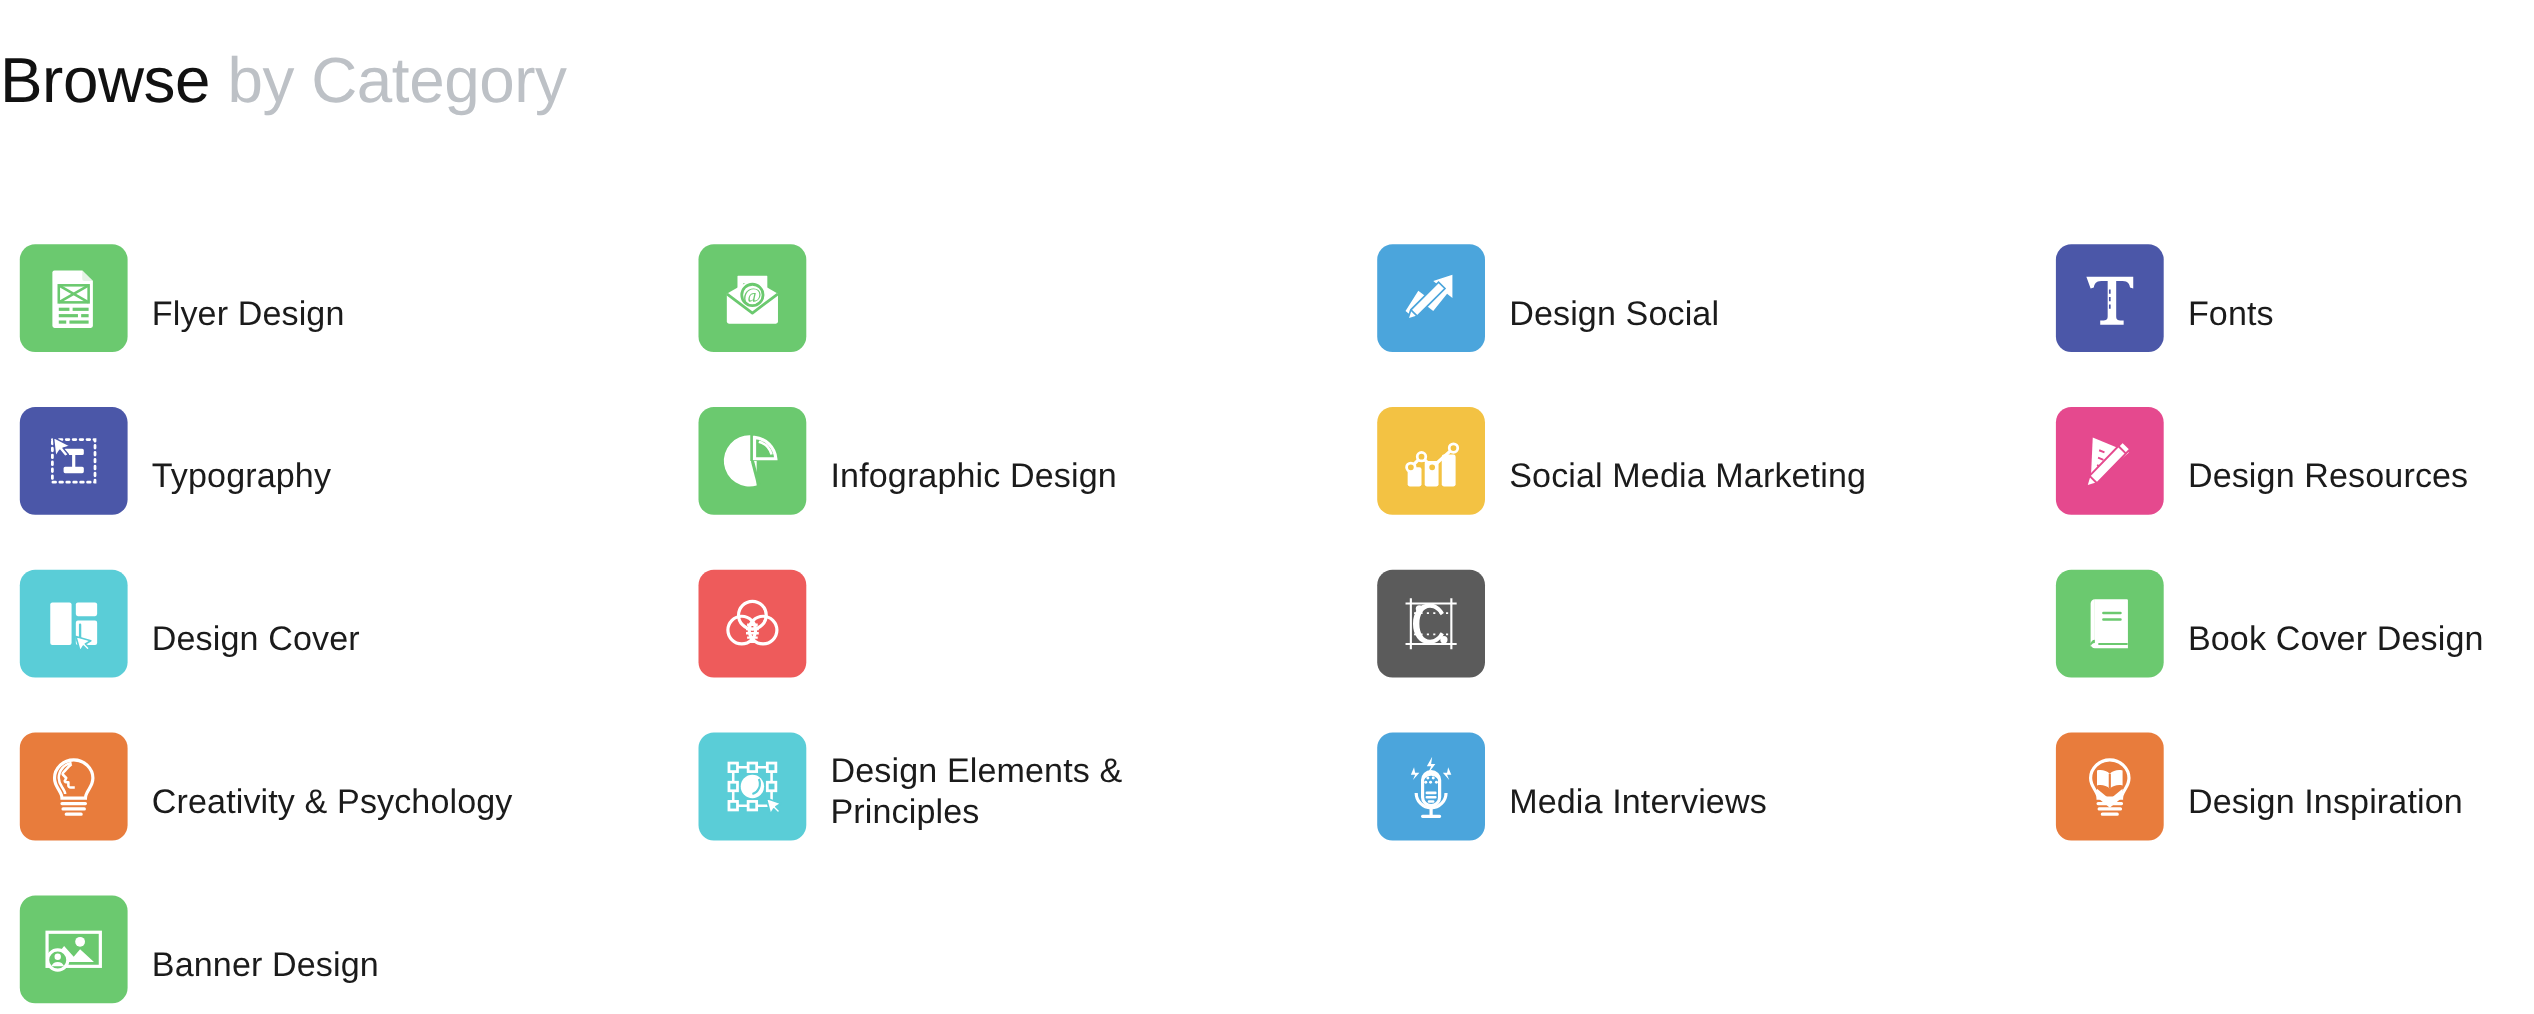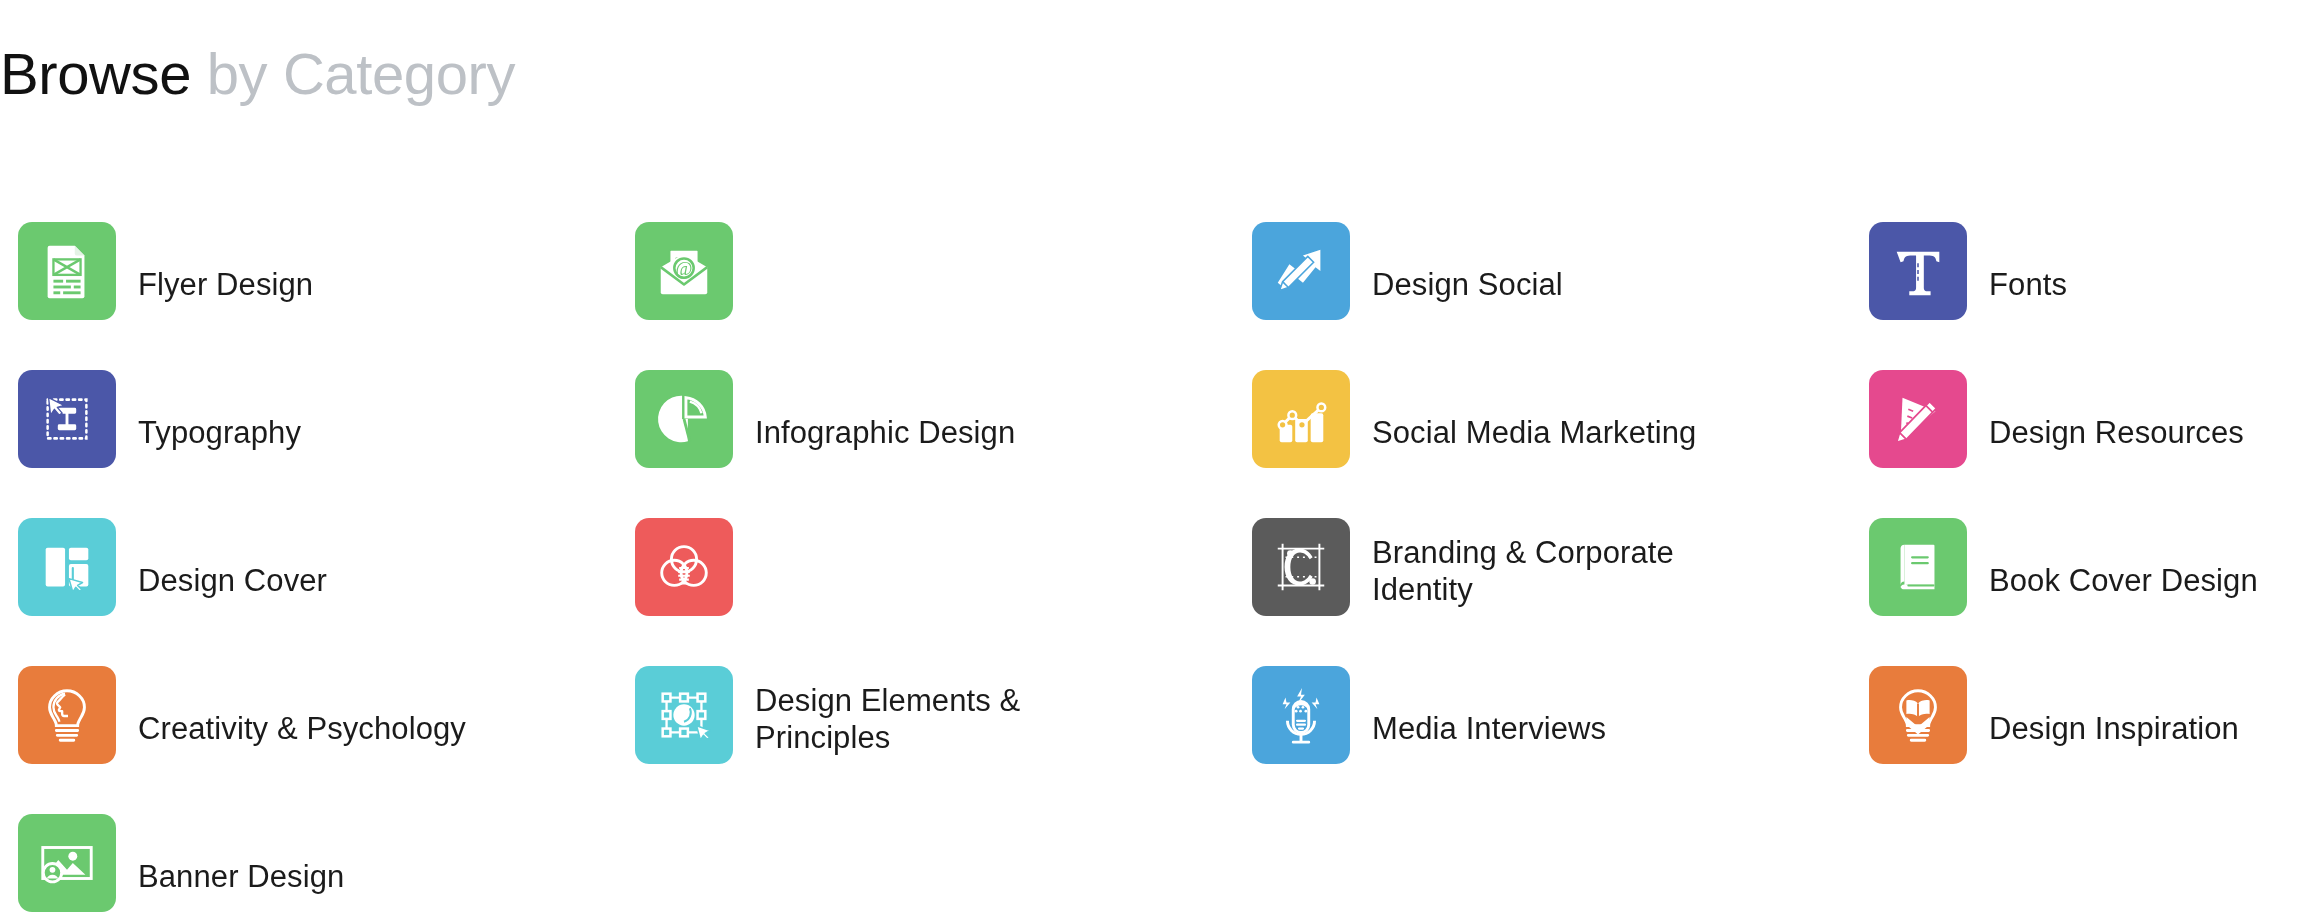--- a/index.html
+++ b/index.html
@@ -216,21 +216,20 @@
       <div class="category-item">
         <div class="cat-icon" style="background: rgb(91, 91, 91);">
     <svg viewBox="0 0 64 64" width="62" height="62">
       <path d="M13 8v48M51 8v48M8 13h48M8 51H8M8 51h48" stroke="#fff" stroke-width="2" fill="none"></path>
       <path d="M16 22h32M16 42h32" stroke="#fff" stroke-width="1.6" stroke-dasharray="2 4"></path>
       <path d="M44 22c-3-6-8-9-14-9-9 0-15 8-15 19s6 19 15 19c6 0 11-3 14-9l-3-2c-2 4-6 7-10 7-6 0-10-6-10-15s4-15 10-15c4 0 8 3 10 7z" fill="#fff"></path>
       <circle cx="21" cy="18" r="3.4" fill="#fff"></circle>
       <circle cx="44" cy="47" r="3.4" fill="#fff"></circle>
     </svg>
         </div>
-        <div class="cat-label two-line">Branding &amp; Corporate Identity</div>
       </div>
       <div class="category-item">
         <div class="cat-icon" style="background: rgb(107, 201, 111);">
     <svg viewBox="0 0 64 64" width="62" height="62">
       <path d="M18 9h30a1 1 0 0 1 1 1v40H21a3 3 0 0 0-3 3z" fill="#fff"></path>
       <path d="M18 9a4 4 0 0 0-4 4v38a4 4 0 0 1 4-4z" fill="#fff"></path>
       <path d="M14 51a4 4 0 0 0 4 4h31v-5H18a4 4 0 0 0-4 4z" fill="#fff"></path>
       <path d="M26 22h16M26 28h16" stroke="#6BC96F" stroke-width="2.4" stroke-linecap="round"></path>
       <path d="M22 51h26" stroke="#6BC96F" stroke-width="2" stroke-linecap="round"></path>
     </svg>

